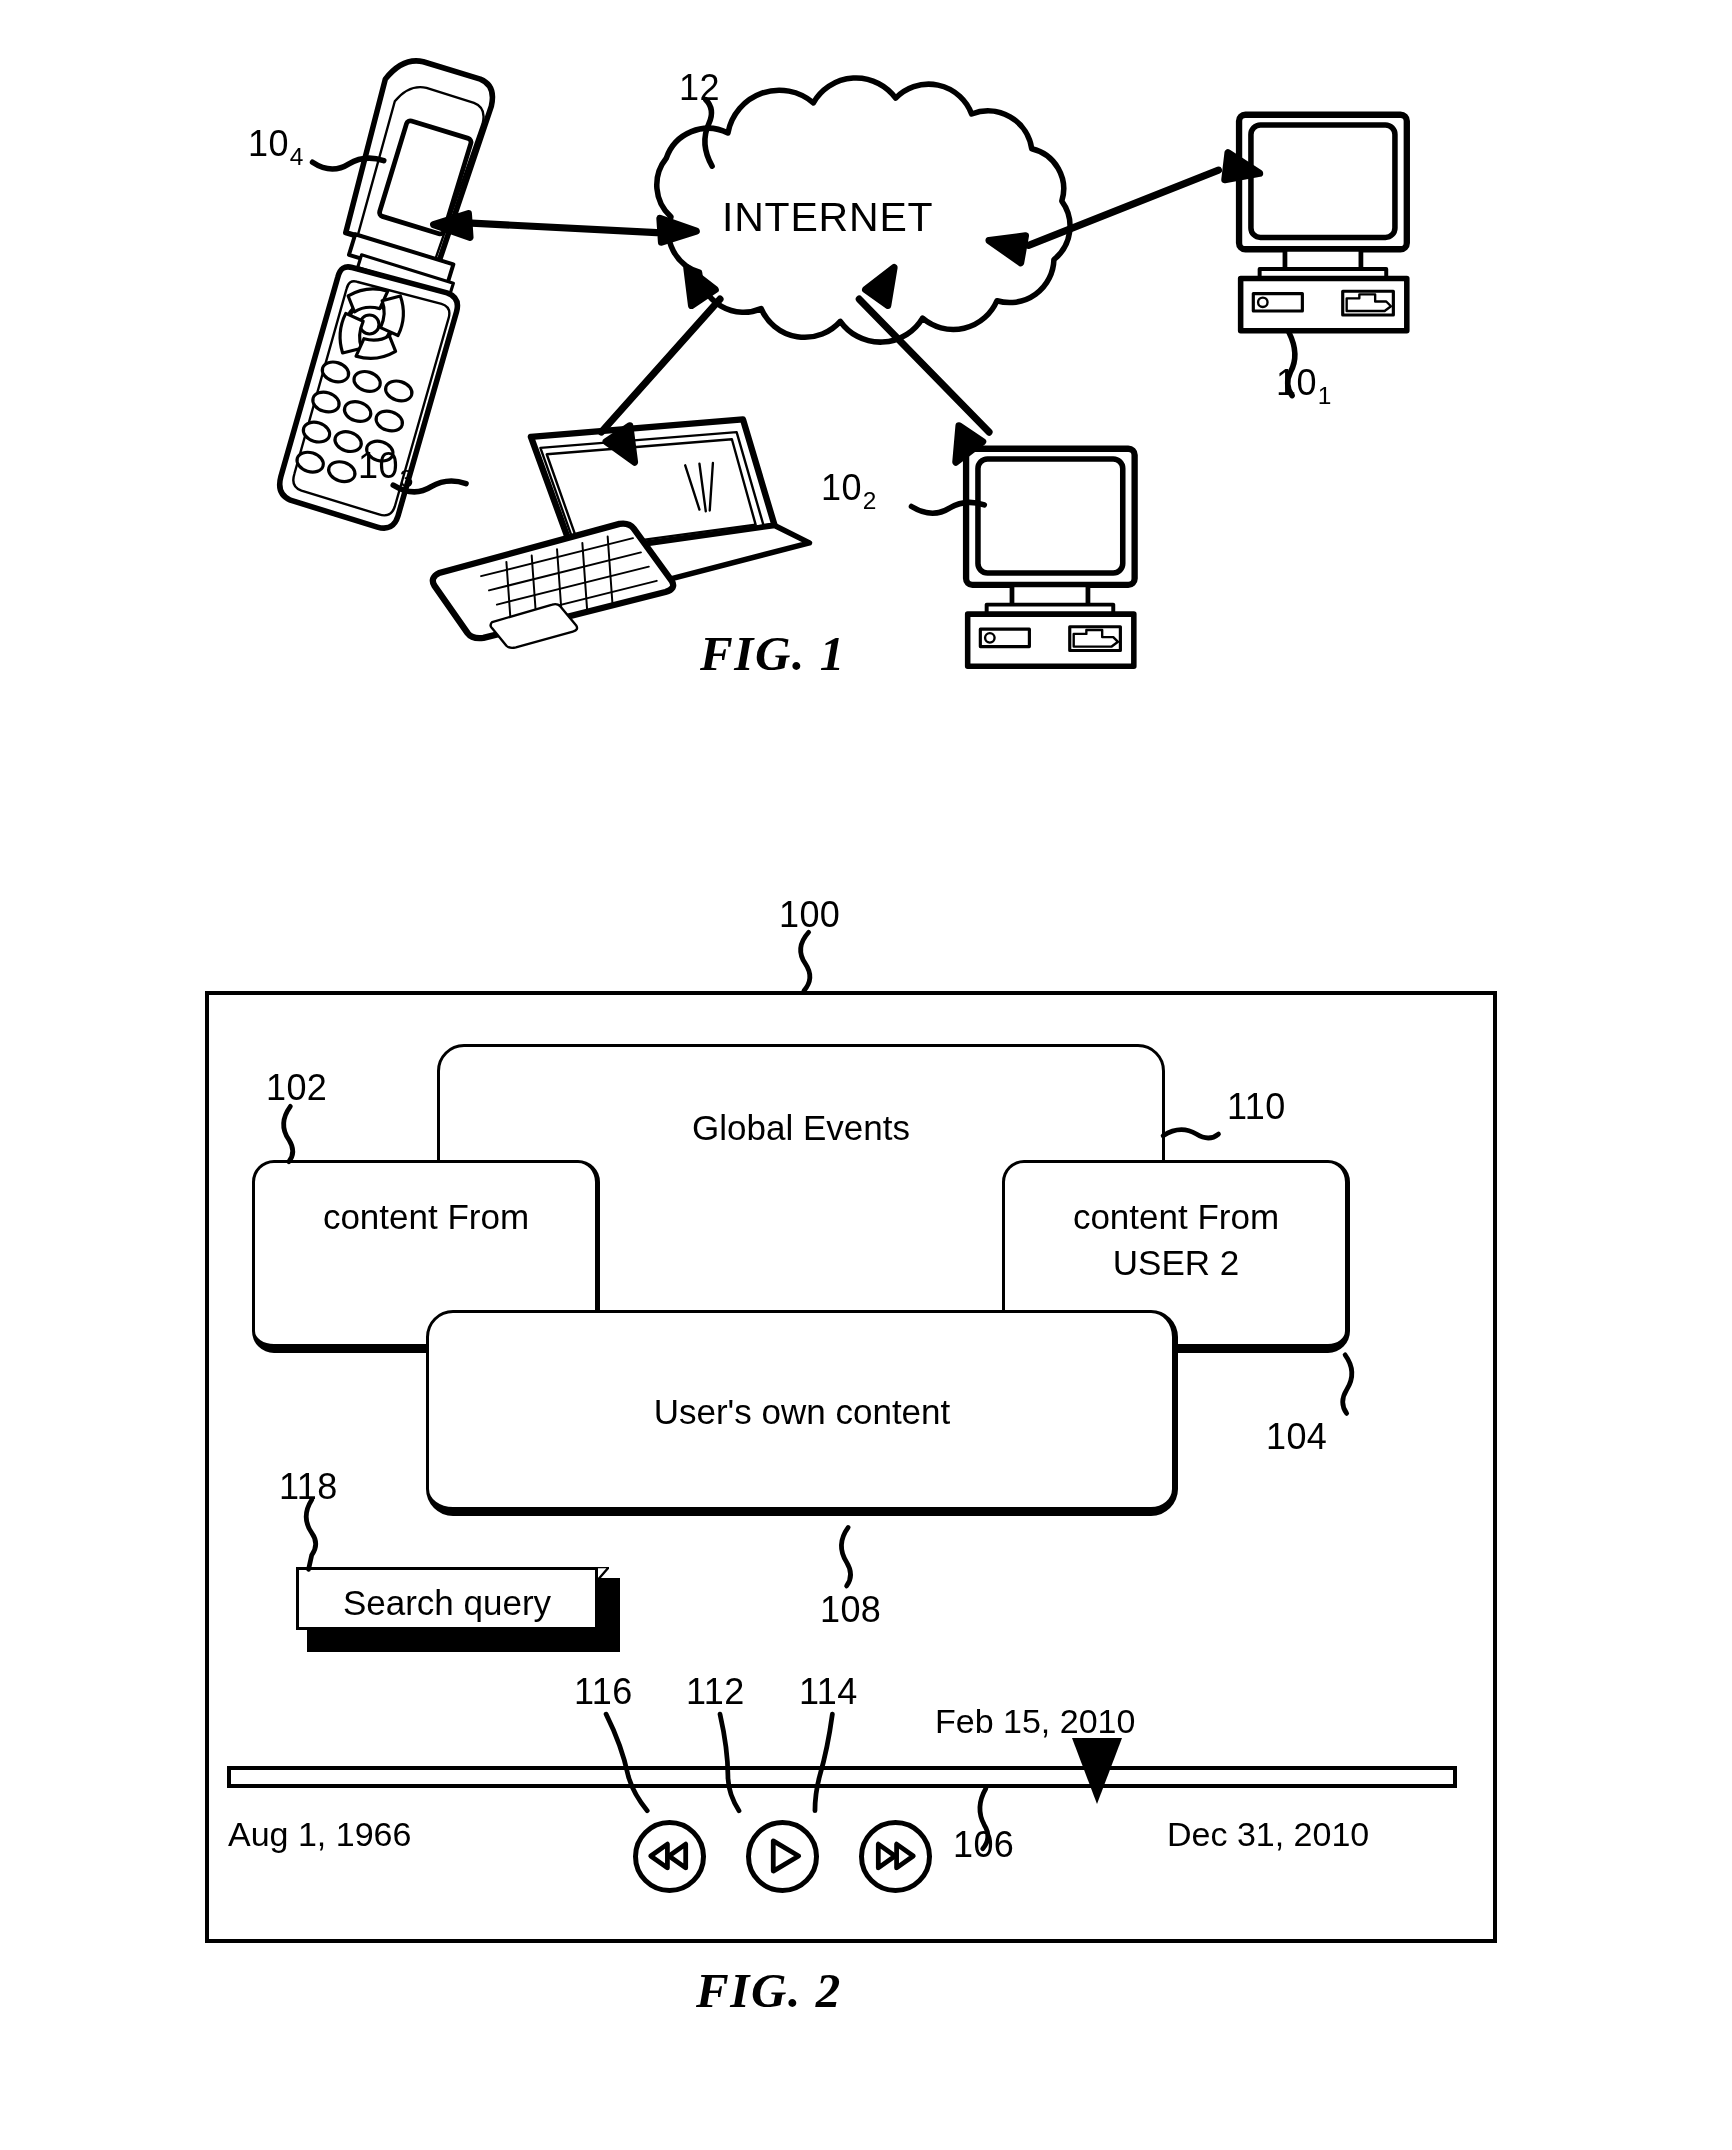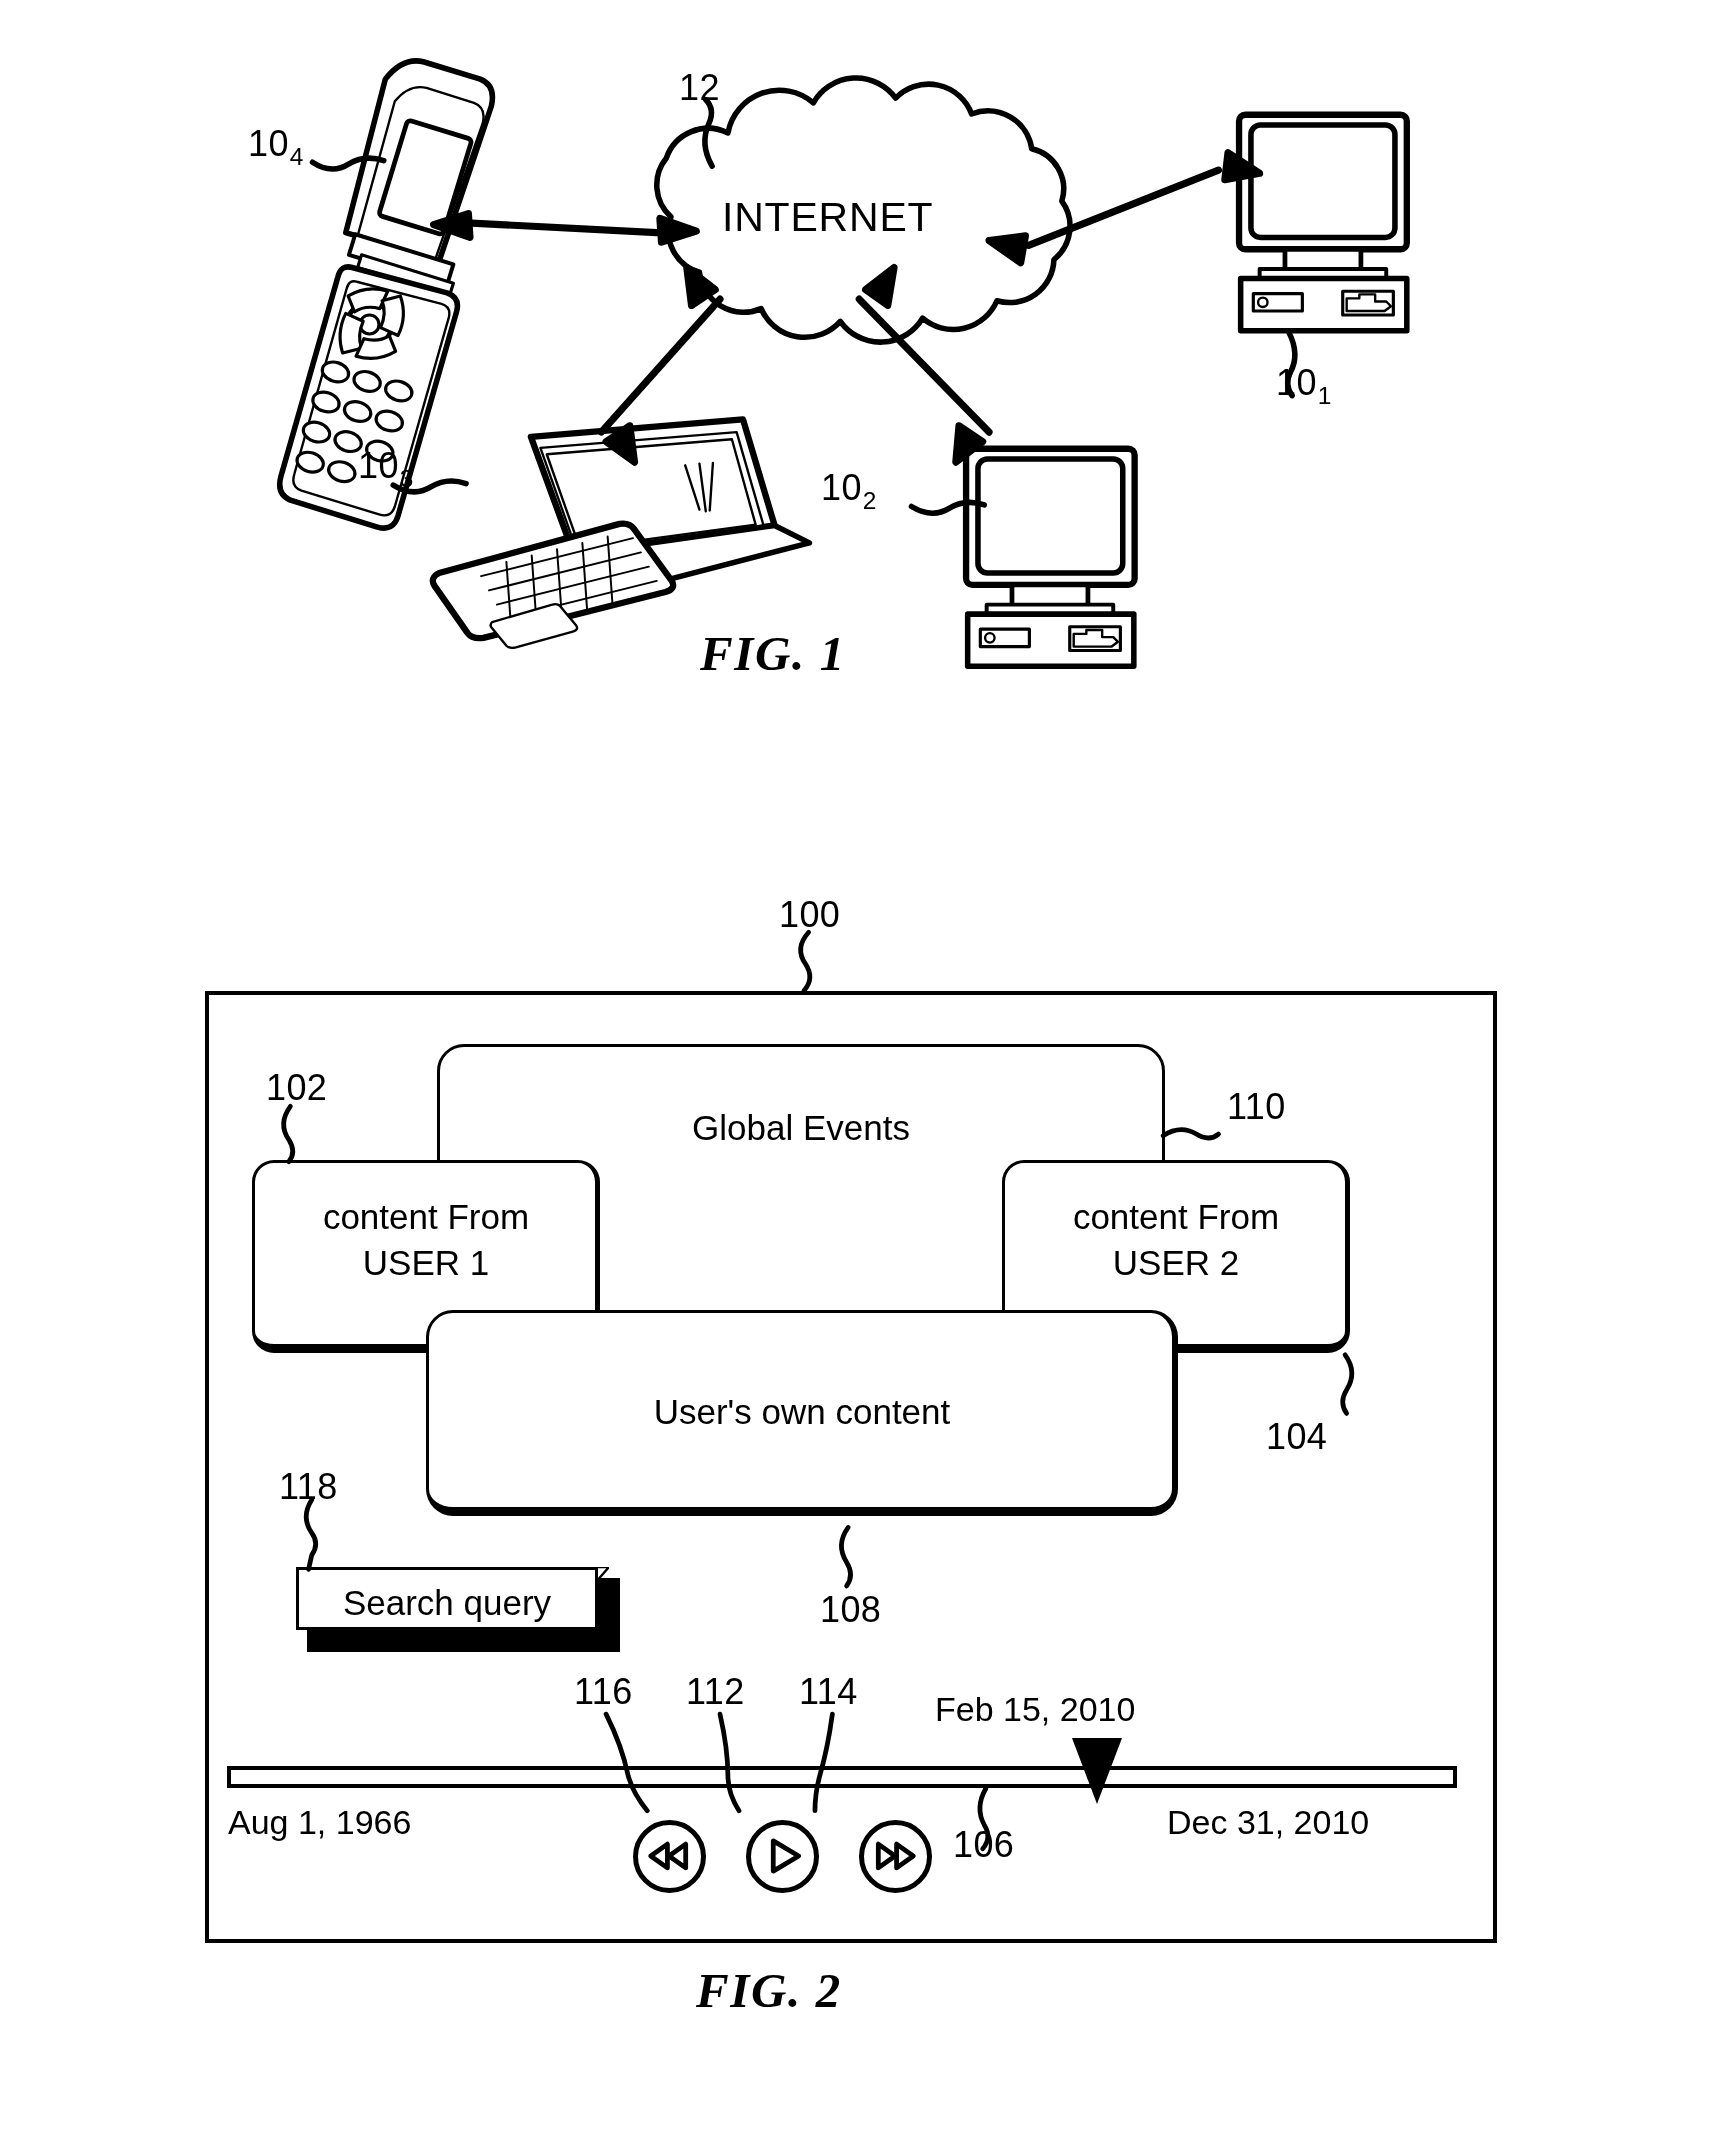--- a/index.html
+++ b/index.html
@@ -57,20 +57,21 @@
   .box-label {
     font-family: "Liberation Sans", sans-serif;
     font-size: 35px;
     text-align: center;
     line-height: 1.28;
   }
 
   .date-label {
     font-family: "Liberation Sans", sans-serif;
     font-size: 34px;
+    margin-top: 12px;
   }
 
   .search-text {
     font-family: "Liberation Sans", sans-serif;
     font-size: 35px;
   }
 
   
   .fig2-frame {
     position: absolute;
@@ -338,21 +339,20 @@
 
   <div class="txt fig-caption" style="left:700px; top:625px;">FIG. 1</div>
 
   <div class="fig2-frame"></div>
 
   <div class="rbox global-events"></div>
   <div class="txt box-label glabel" style="left:437px; top:1106px; width:728px;">Global Events</div>
 
   <div class="rbox user1-box"></div>
   <div class="txt box-label glabel" style="left:252px; top:1195px; width:348px;">content From</div>
-  <div class="txt box-label glabel" style="left:252px; top:1241px; width:348px;">USER 1</div>
 
   <div class="rbox user2-box"></div>
   <div class="txt box-label glabel" style="left:1002px; top:1195px; width:348px;">content From</div>
   <div class="txt box-label glabel" style="left:1002px; top:1241px; width:348px;">USER 2</div>
 
   <div class="rbox own-content-box"></div>
   <div class="txt box-label glabel" style="left:426px; top:1390px; width:752px;">User's own content</div>
 
   <svg class="layer" style="z-index:7;" viewBox="0 0 2189 2718" preserveAspectRatio="none" aria-hidden="true">
     <g fill="none" stroke="#000" stroke-width="6" stroke-linecap="round">

